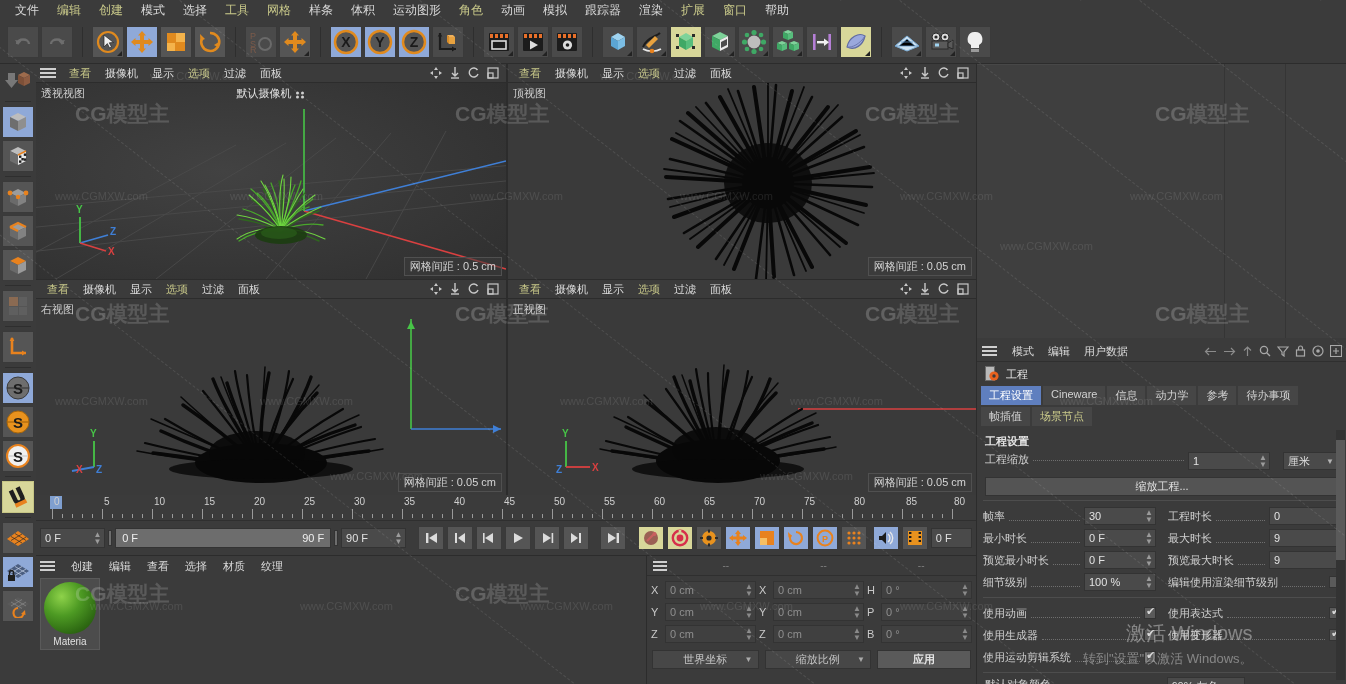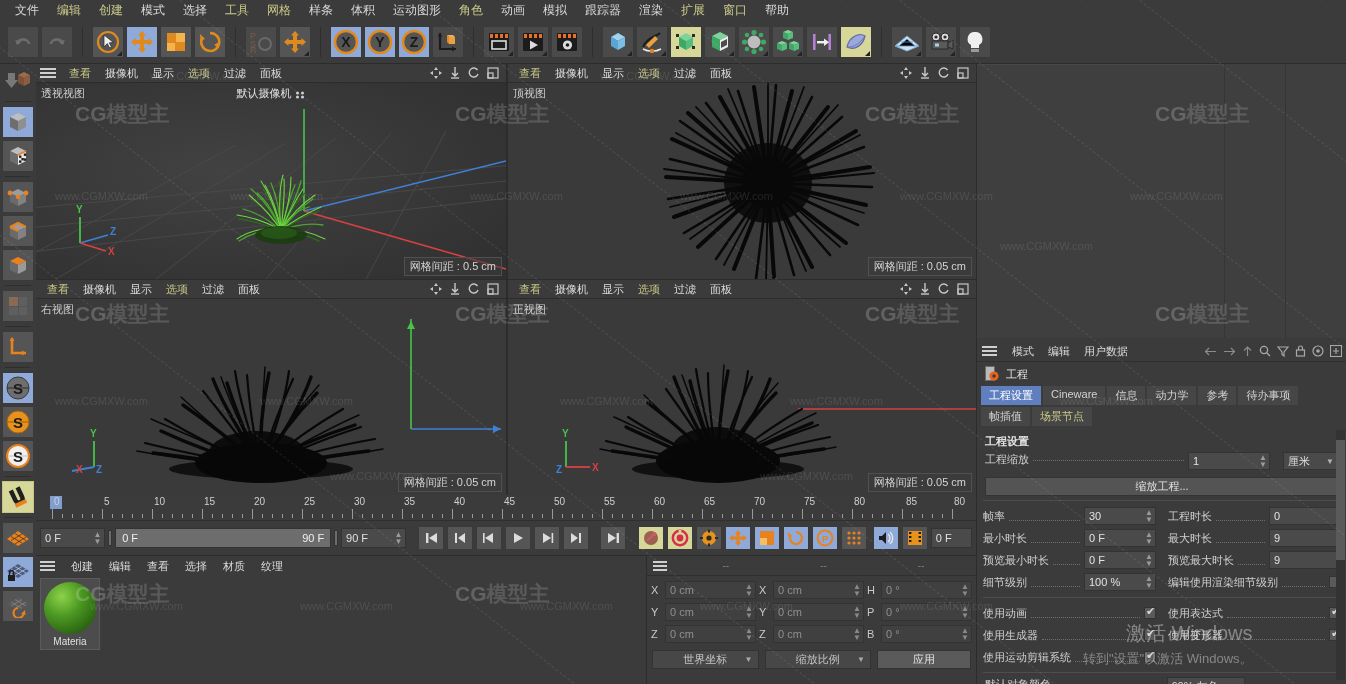--- a/index.html
+++ b/index.html
@@ -112,21 +112,21 @@
   .crow{ display:flex; align-items:center; height:22px; padding:0 4px; gap:3px; }
   .clab{ width:11px; font-size:11px; color:#c9c9c9; }
   .cfield{ flex:1; height:18px; background:#404040; border:1px solid #333; color:#8f8f8f;
            font-size:11px; display:flex; align-items:center; padding:0 4px; position:relative; }
   .cfield .spin{ position:absolute; right:2px; top:1px; font-size:8px; color:#8a8a8a; line-height:7px;}
   .crow2{ display:flex; align-items:center; height:24px; padding:4px 5px 0 5px; gap:6px; }
   .cselect{ flex:1; height:19px; background:#474747; border:1px solid #333; color:#c4c4c4;
             font-size:11px; display:flex; align-items:center; justify-content:center; position:relative; }
   .cselect .cv{ position:absolute; right:5px; color:#aaa; font-size:8px; }
   .capply{ width:94px; height:19px; background:#5a5a5a; border:1px solid #333; color:#e4e4e4;
-           font-size:11px; display:flex; align-items:center; justify-content:center; }
+           font-size:11px; display:flex; align-items:center; justify-content:center;font-weight:bold; }
 
   
   .rightcol{ position:absolute; left:976px; top:0; width:370px; height:684px; background:#3b3b3b;
              border-left:1px solid #2c2c2c; }
   .nodespace{ height:20px; display:flex; align-items:center; padding:0 6px; gap:6px; font-size:11px; }
   .ns-lab{ color:#d5d5d5; }
   .dd{ height:16px; background:#4a4a4a; border:1px solid #343434; display:flex; align-items:center;
        padding:0 4px; color:#dcdcdc; font-size:11px; position:relative; }
   .dd .cv{ position:absolute; right:4px; font-size:8px; color:#b5b5b5; }
   .objhdr{ height:20px; background:#3b3b3b; display:flex; align-items:center; padding:0 5px;

